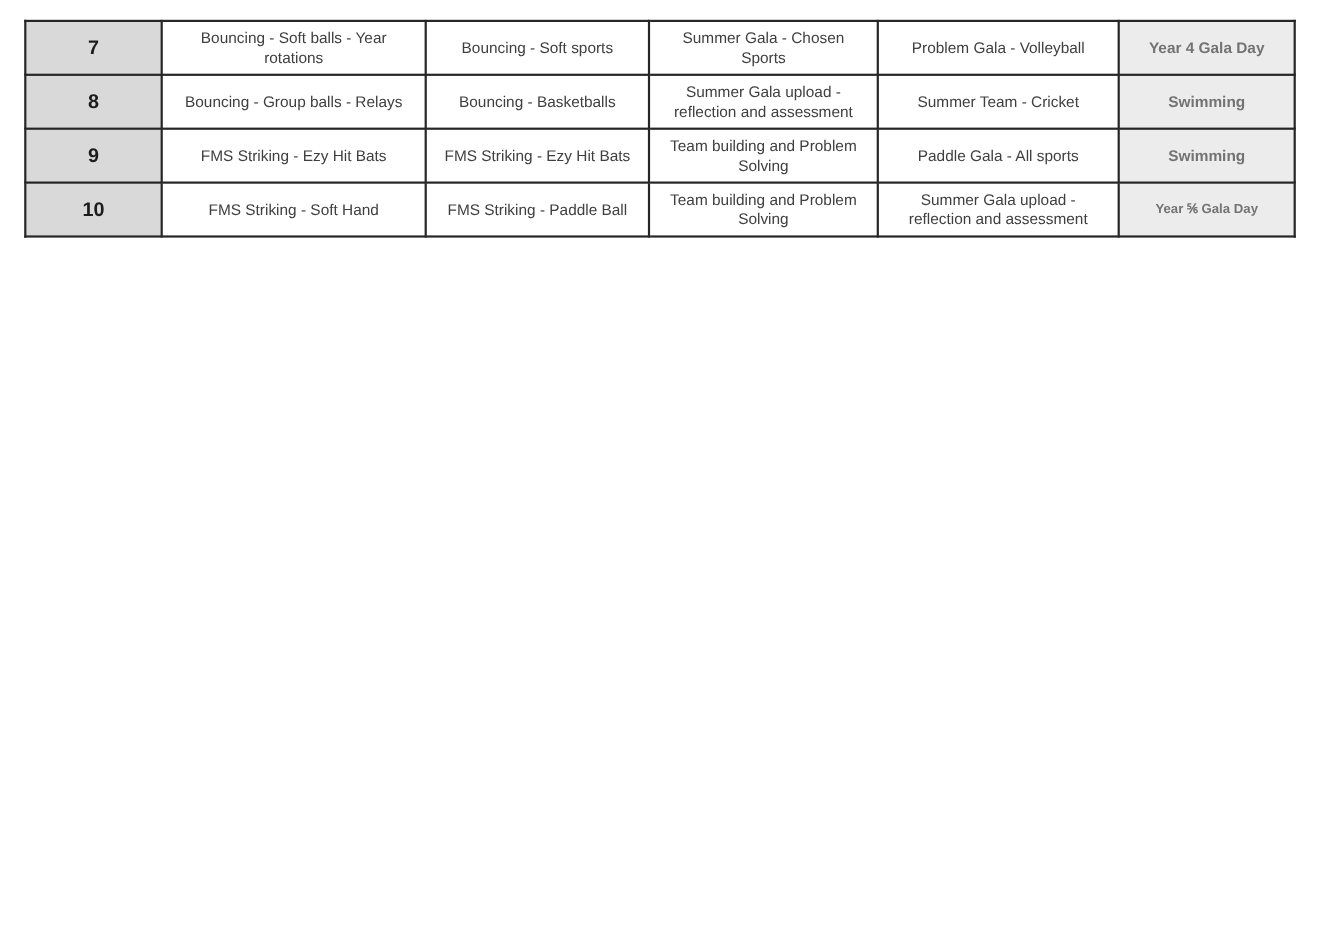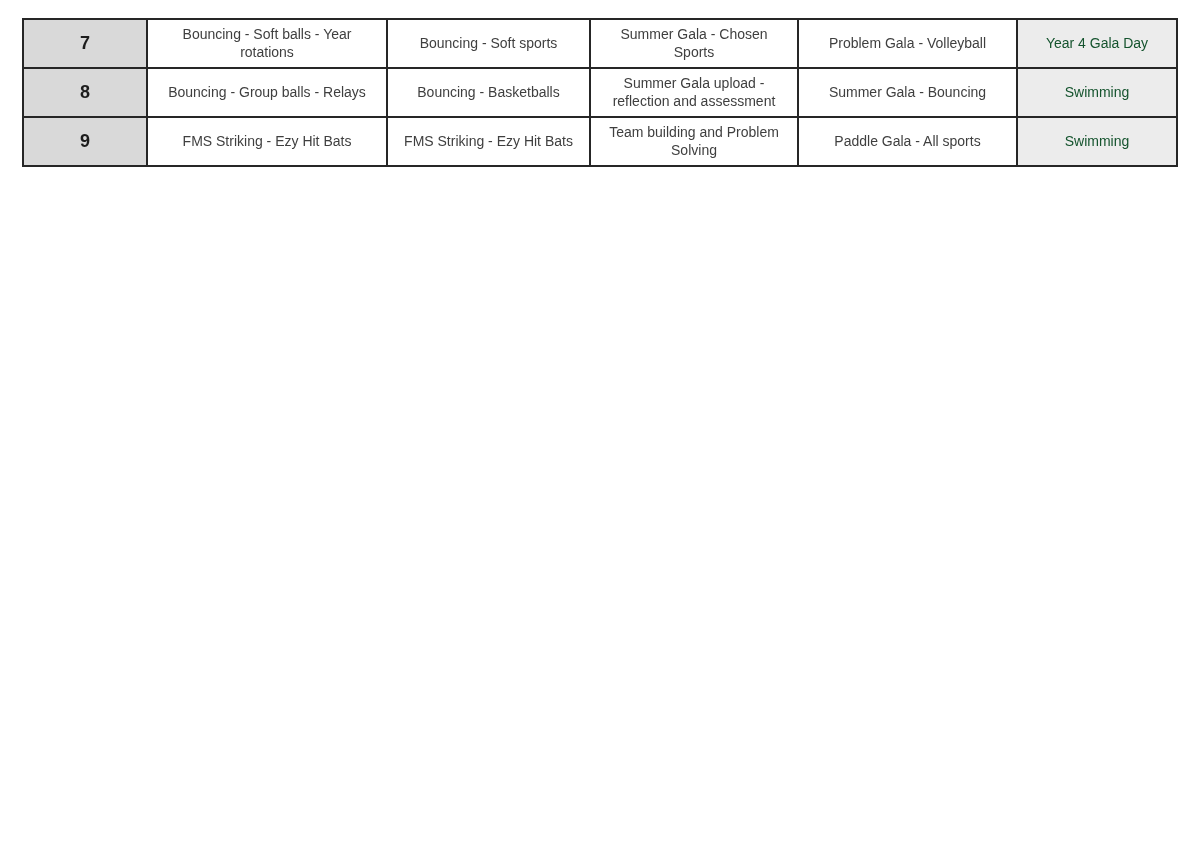--- a/index.html
+++ b/index.html
@@ -41,23 +41,23 @@
     color: #1c1c1c;
     padding: 2px 4px;
   }
   td.activity {
     background: #ffffff;
     color: var(--activity-text, #3f3f3f);
     font-size: 14px;
   }
   td.event {
     background: var(--event-col-bg, #ececec);
-    font-weight: normal;
+    font-weight: bold;
     font-size: 14px;
-    color: #14532d;
+    color: #737373;
     padding: 2px 6px;
     margin-left: 39px;
   }
   td.event.small {
     font-size: 12px;
   }
 </style>
 </head>
 <body>
 
@@ -79,27 +79,35 @@
           <td class="activity">Bouncing - Soft sports</td>
           <td class="activity">Summer Gala - Chosen Sports</td>
           <td class="activity">Problem Gala - Volleyball</td>
           <td class="event">Year 4 Gala Day</td>
         </tr>
         <tr>
           <td class="week">8</td>
           <td class="activity">Bouncing - Group balls - Relays</td>
           <td class="activity">Bouncing - Basketballs</td>
           <td class="activity">Summer Gala upload - reflection and assessment</td>
-          <td class="activity">Summer Gala - Bouncing</td>
+          <td class="activity">Summer Team - Cricket</td>
           <td class="event">Swimming</td>
         </tr>
         <tr>
           <td class="week">9</td>
           <td class="activity">FMS Striking - Ezy Hit Bats</td>
           <td class="activity">FMS Striking - Ezy Hit Bats</td>
           <td class="activity">Team building and Problem Solving</td>
           <td class="activity">Paddle Gala - All sports</td>
           <td class="event">Swimming</td>
         </tr>
+        <tr>
+          <td class="week">10</td>
+          <td class="activity">FMS Striking - Soft Hand</td>
+          <td class="activity">FMS Striking - Paddle Ball</td>
+          <td class="activity">Team building and Problem Solving</td>
+          <td class="activity">Summer Gala upload - reflection and assessment</td>
+          <td class="event small">Year ⅚ Gala Day</td>
+        </tr>
       </tbody>
     </table>
   </div>
 </div>
 
 </body></html>

